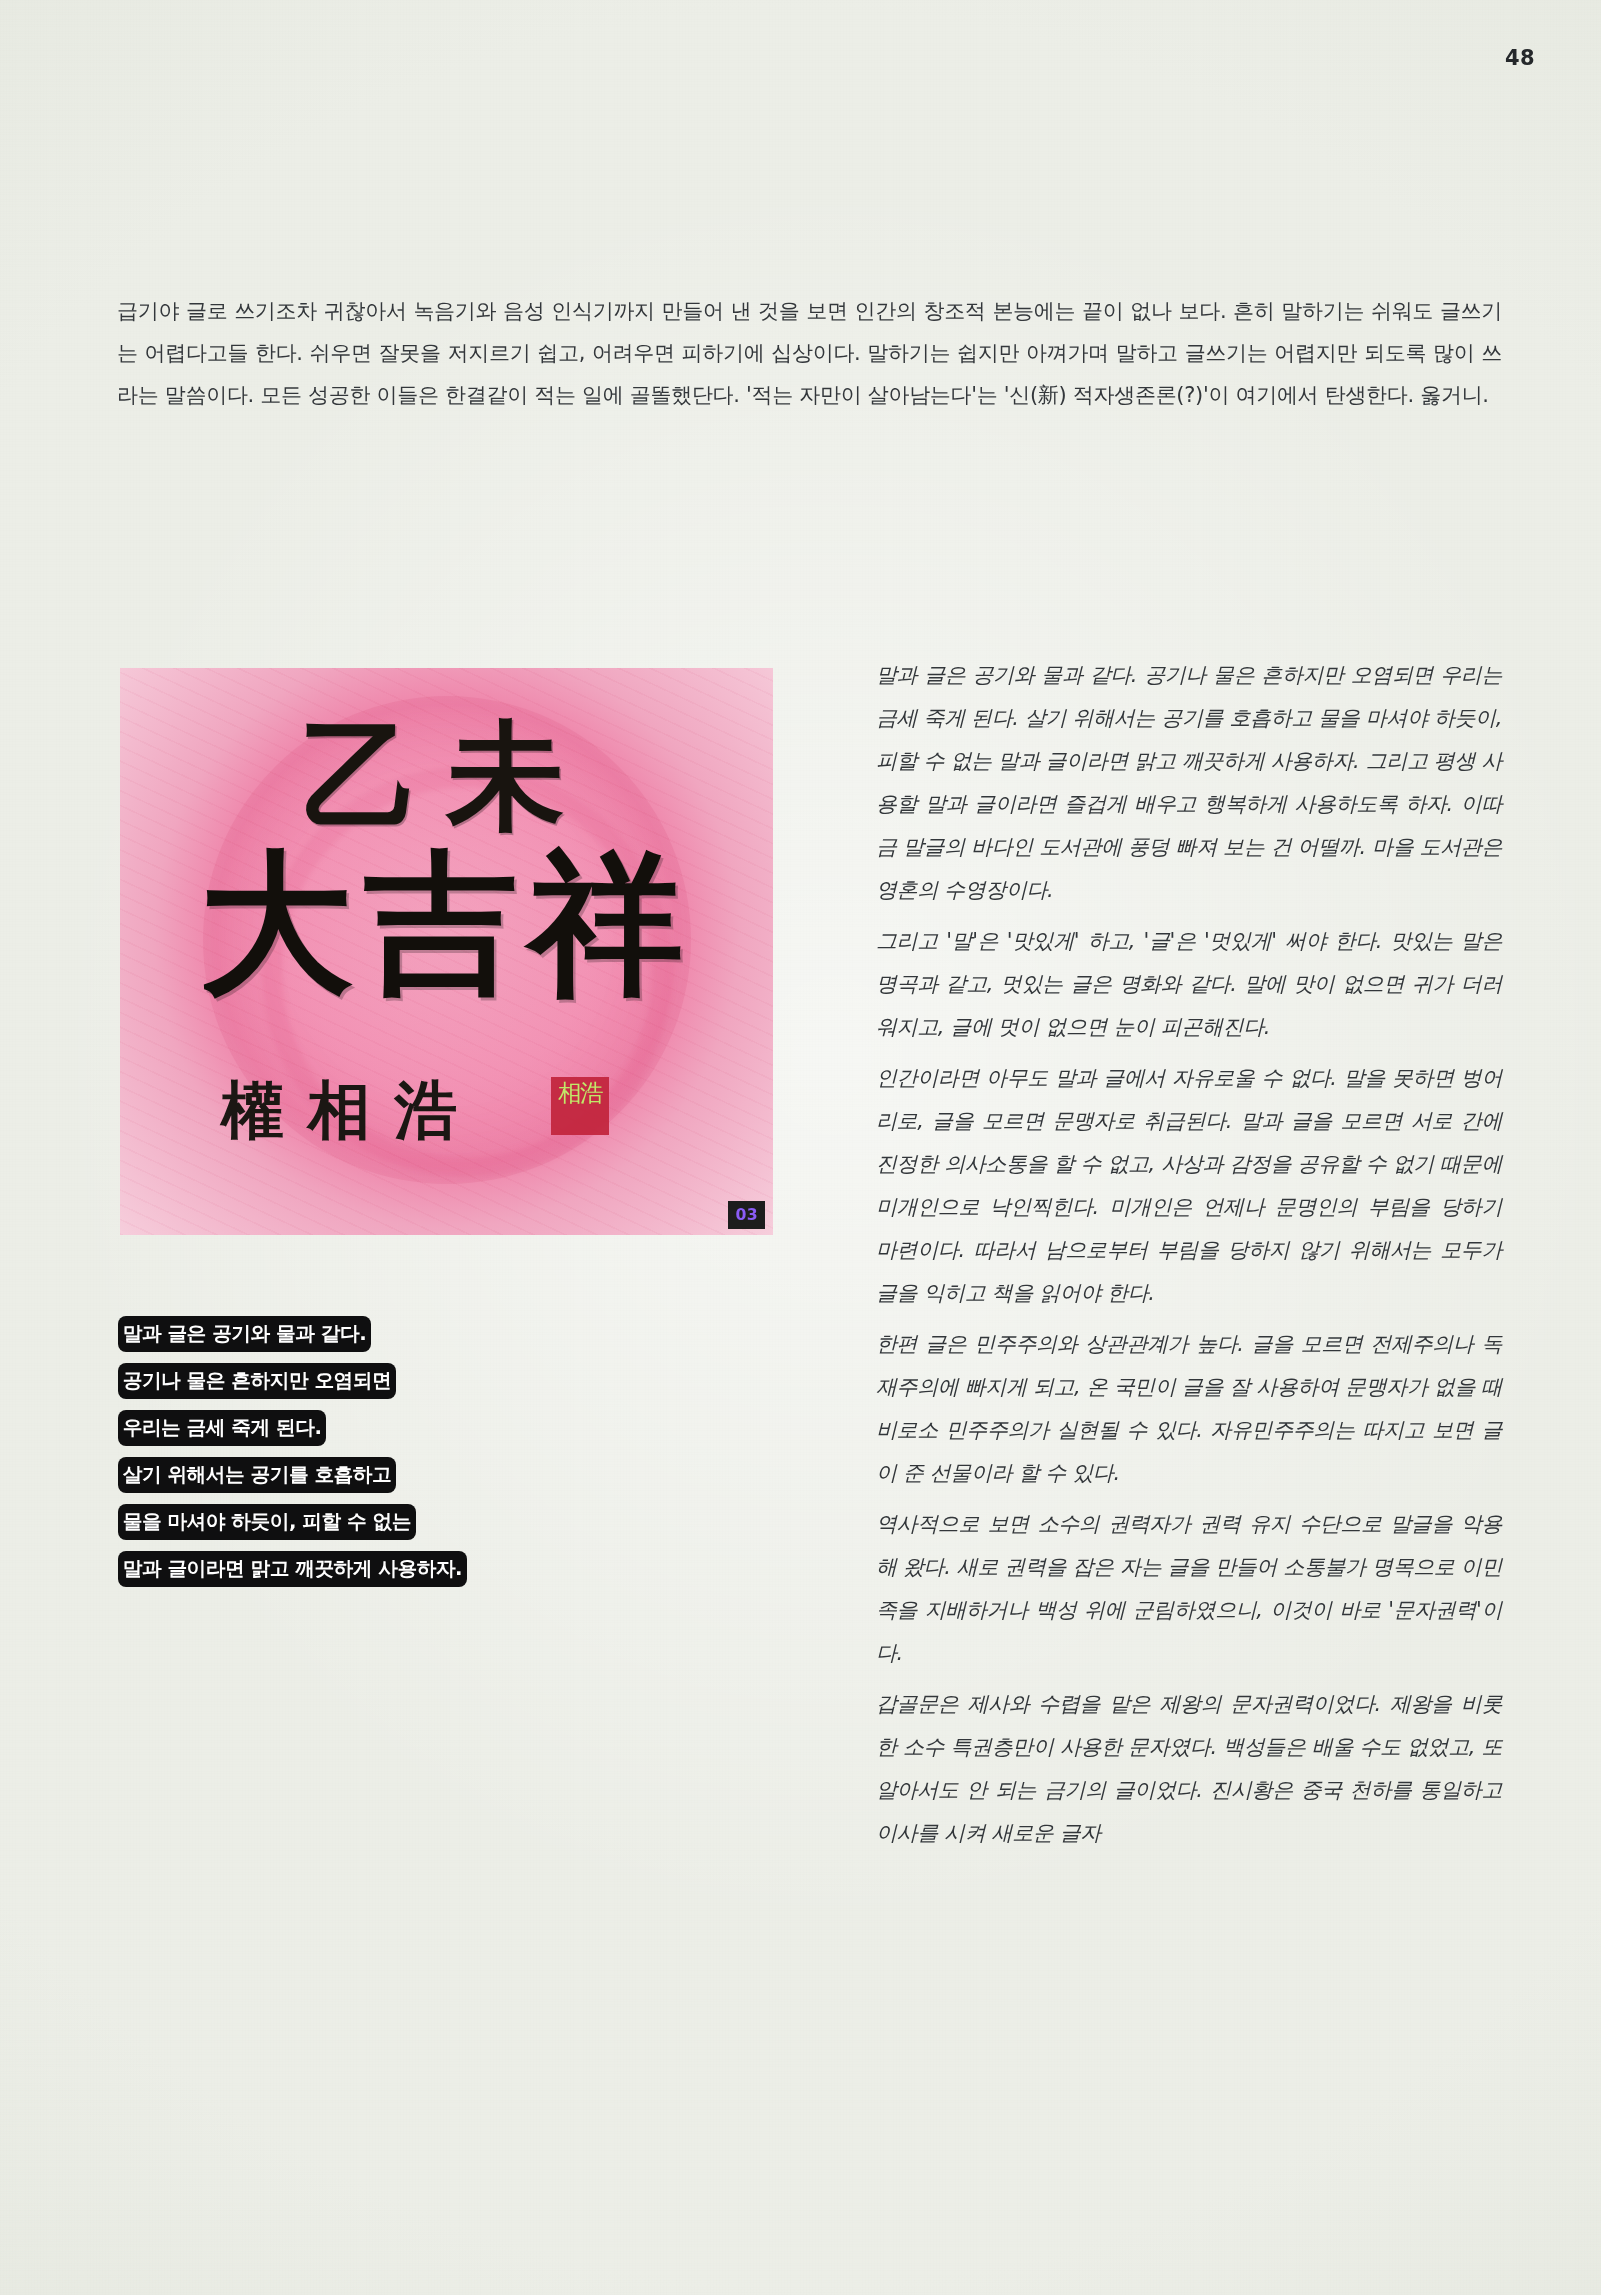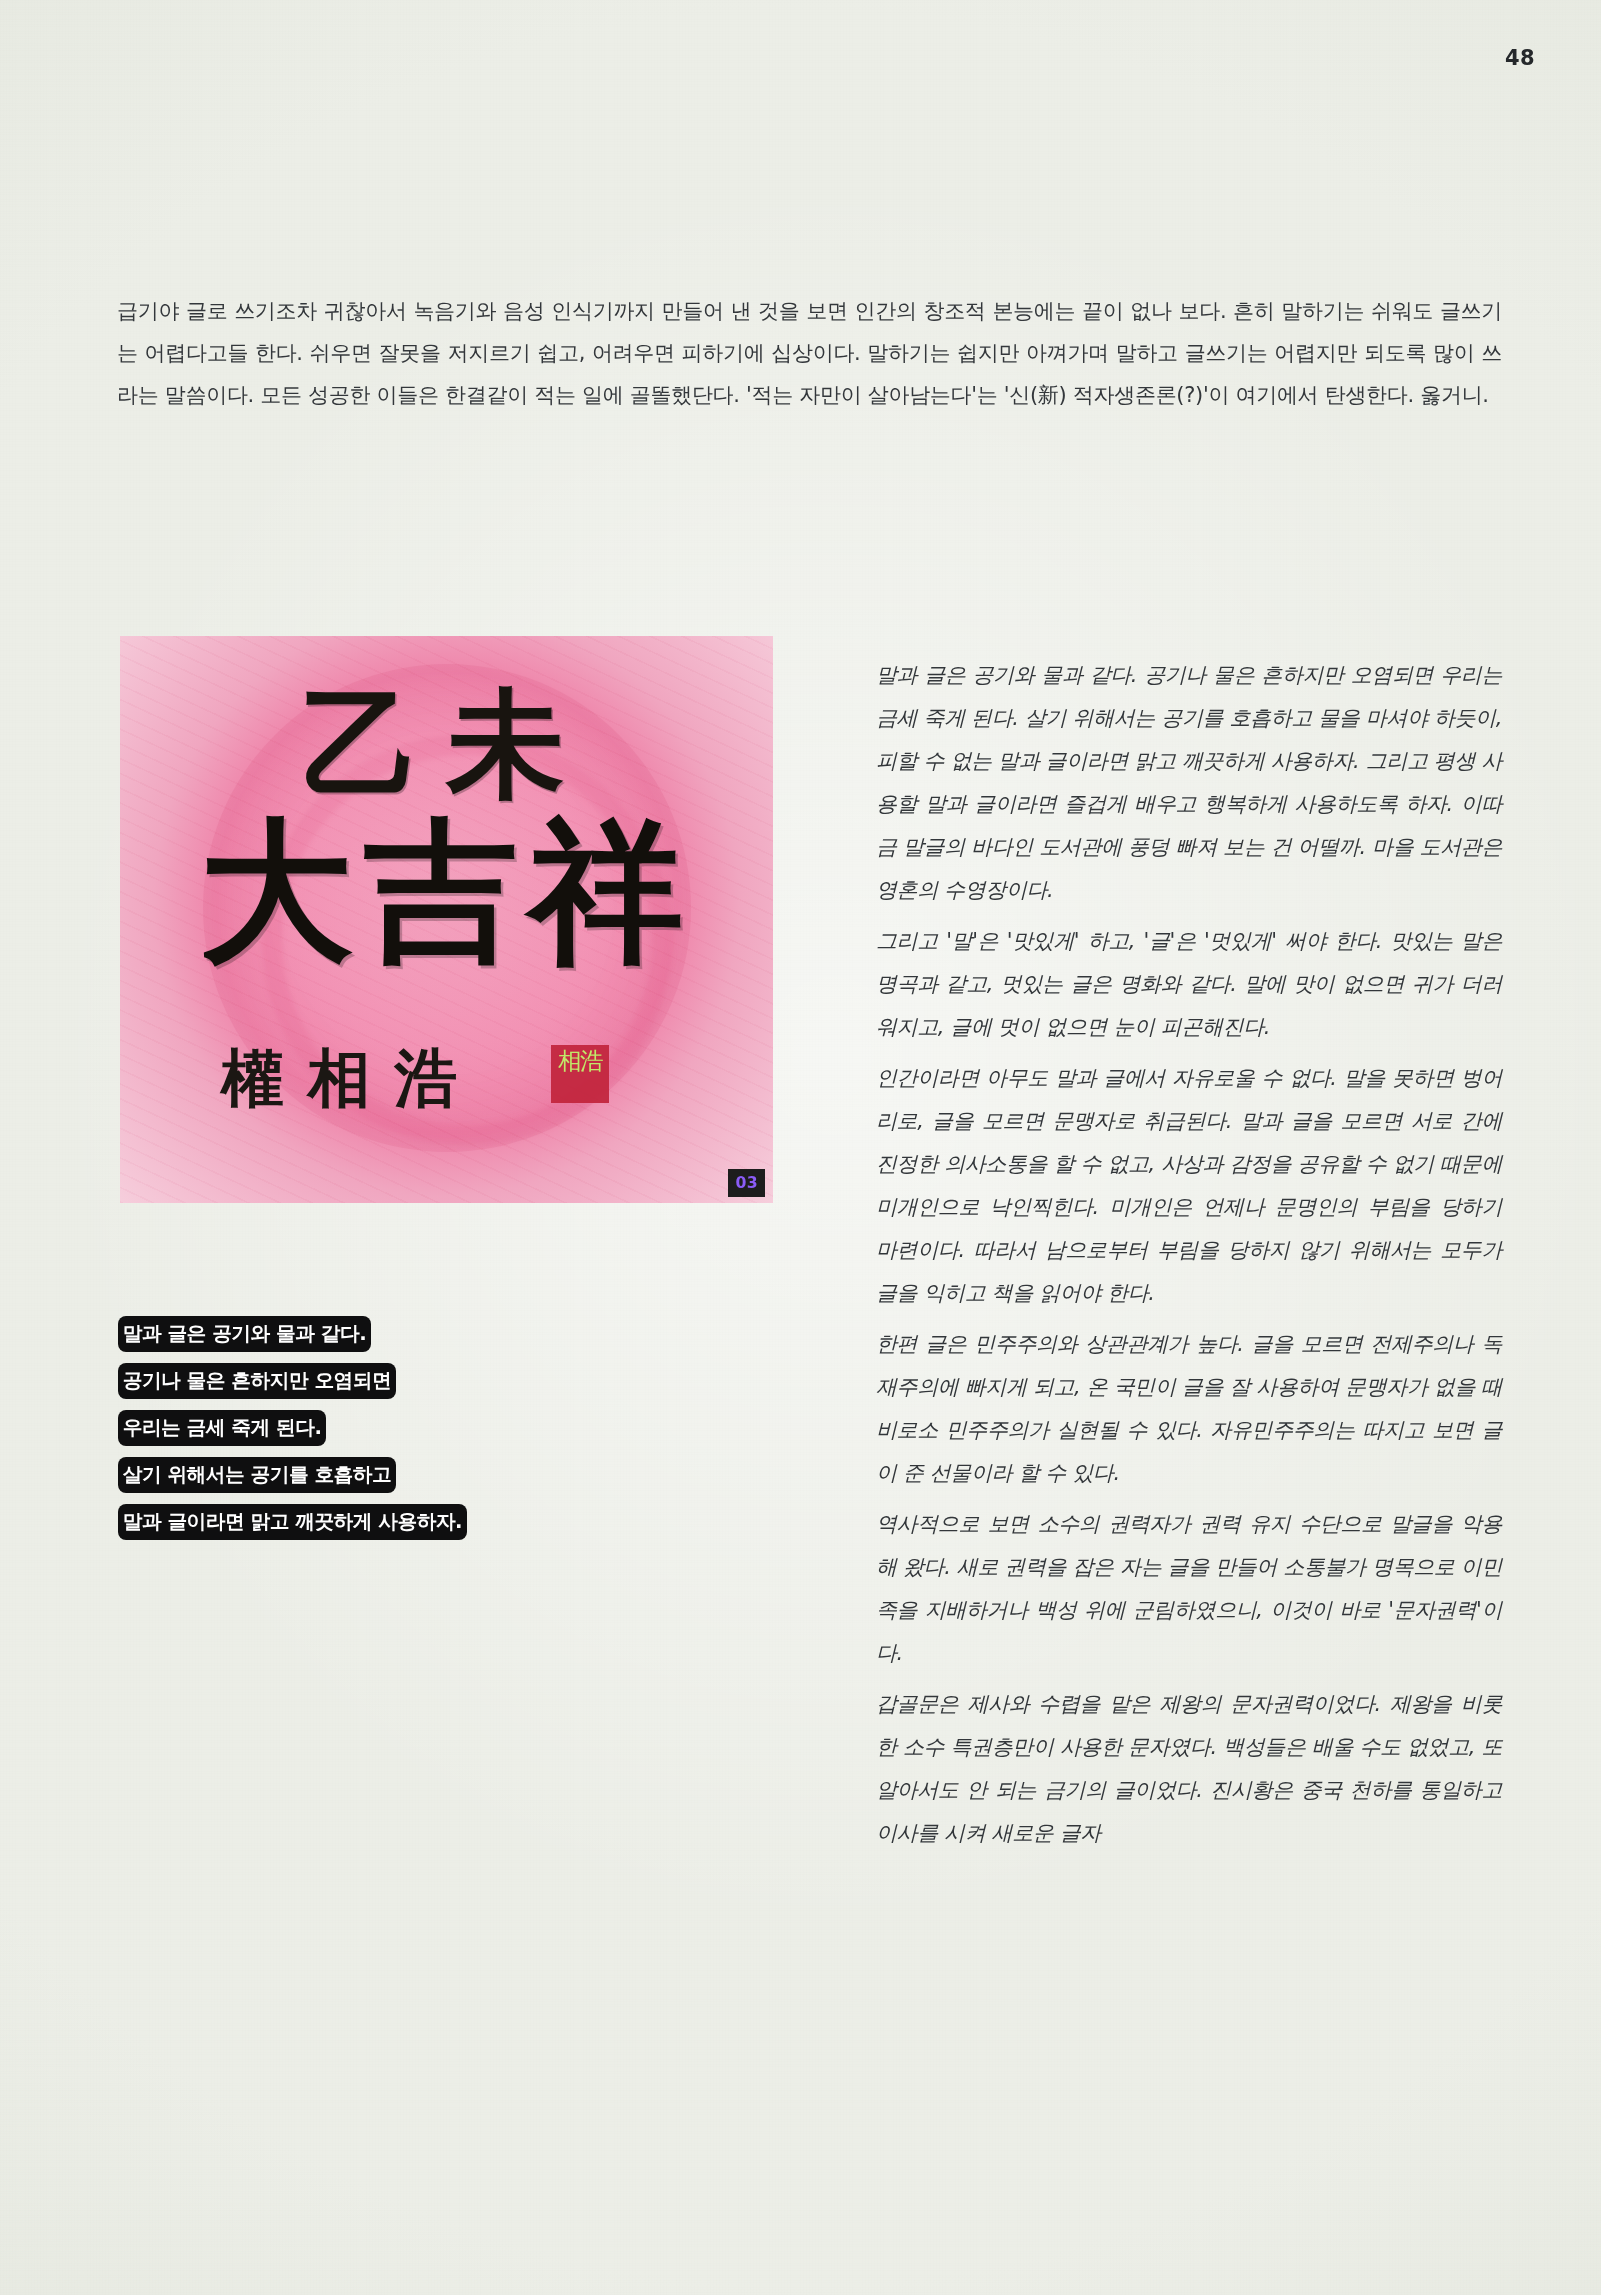--- a/index.html
+++ b/index.html
@@ -64,20 +64,21 @@
     top: 636px;
     width: 653px;
   }
   .artwork {
     position: relative;
     width: 653px;
     height: 567px;
     background:
       radial-gradient(circle at 50% 47%, #f7bcd0 0%, #f49cbb 34%, #ef86ab 52%, #f0a6c0 66%, #f6cedc 100%);
     overflow: hidden;
+    margin-top: 32px;
   }
   .art-ring {
     position: absolute;
     left: 50%;
     top: 48%;
     width: 488px;
     height: 488px;
     margin-left: -244px;
     margin-top: -244px;
     border-radius: 50%;
@@ -232,20 +233,21 @@
     <div class="seal">相浩</div>
     <div class="fig-badge">03</div>
   </div>
 </div>
 
 <div class="pullquote">
   <span class="lb"><span class="line">말과 글은 공기와 물과 같다.</span></span>
   <span class="lb"><span class="line">공기나 물은 흔하지만 오염되면</span></span>
   <span class="lb"><span class="line">우리는 금세 죽게 된다.</span></span>
   <span class="lb"><span class="line">살기 위해서는 공기를 호흡하고</span></span>
+  <span class="lb"><span class="line">물을 마셔야 하듯이, 피할 수 없는</span></span>
   <span class="lb"><span class="line">말과 글이라면 맑고 깨끗하게 사용하자.</span></span>
 </div>
 
 <div class="right-col">
   <p>말과 글은 공기와 물과 같다. 공기나 물은 흔하지만 오염되면 우리는 금세 죽게 된다. 살기 위해서는 공기를 호흡하고 물을 마셔야 하듯이, 피할 수 없는 말과 글이라면 맑고 깨끗하게 사용하자. 그리고 평생 사용할 말과 글이라면 즐겁게 배우고 행복하게 사용하도록 하자. 이따금 말글의 바다인 도서관에 풍덩 빠져 보는 건 어떨까. 마을 도서관은 영혼의 수영장이다.</p>
   <p>그리고 '말'은 '맛있게' 하고, '글'은 '멋있게' 써야 한다. 맛있는 말은 명곡과 같고, 멋있는 글은 명화와 같다. 말에 맛이 없으면 귀가 더러워지고, 글에 멋이 없으면 눈이 피곤해진다.</p>
   <p>인간이라면 아무도 말과 글에서 자유로울 수 없다. 말을 못하면 벙어리로, 글을 모르면 문맹자로 취급된다. 말과 글을 모르면 서로 간에 진정한 의사소통을 할 수 없고, 사상과 감정을 공유할 수 없기 때문에 미개인으로 낙인찍힌다. 미개인은 언제나 문명인의 부림을 당하기 마련이다. 따라서 남으로부터 부림을 당하지 않기 위해서는 모두가 글을 익히고 책을 읽어야 한다.</p>
   <p>한편 글은 민주주의와 상관관계가 높다. 글을 모르면 전제주의나 독재주의에 빠지게 되고, 온 국민이 글을 잘 사용하여 문맹자가 없을 때 비로소 민주주의가 실현될 수 있다. 자유민주주의는 따지고 보면 글이 준 선물이라 할 수 있다.</p>
   <p>역사적으로 보면 소수의 권력자가 권력 유지 수단으로 말글을 악용해 왔다. 새로 권력을 잡은 자는 글을 만들어 소통불가 명목으로 이민족을 지배하거나 백성 위에 군림하였으니, 이것이 바로 '문자권력'이다.</p>
   <p>갑골문은 제사와 수렵을 맡은 제왕의 문자권력이었다. 제왕을 비롯한 소수 특권층만이 사용한 문자였다. 백성들은 배울 수도 없었고, 또 알아서도 안 되는 금기의 글이었다. 진시황은 중국 천하를 통일하고 이사를 시켜 새로운 글자</p>

